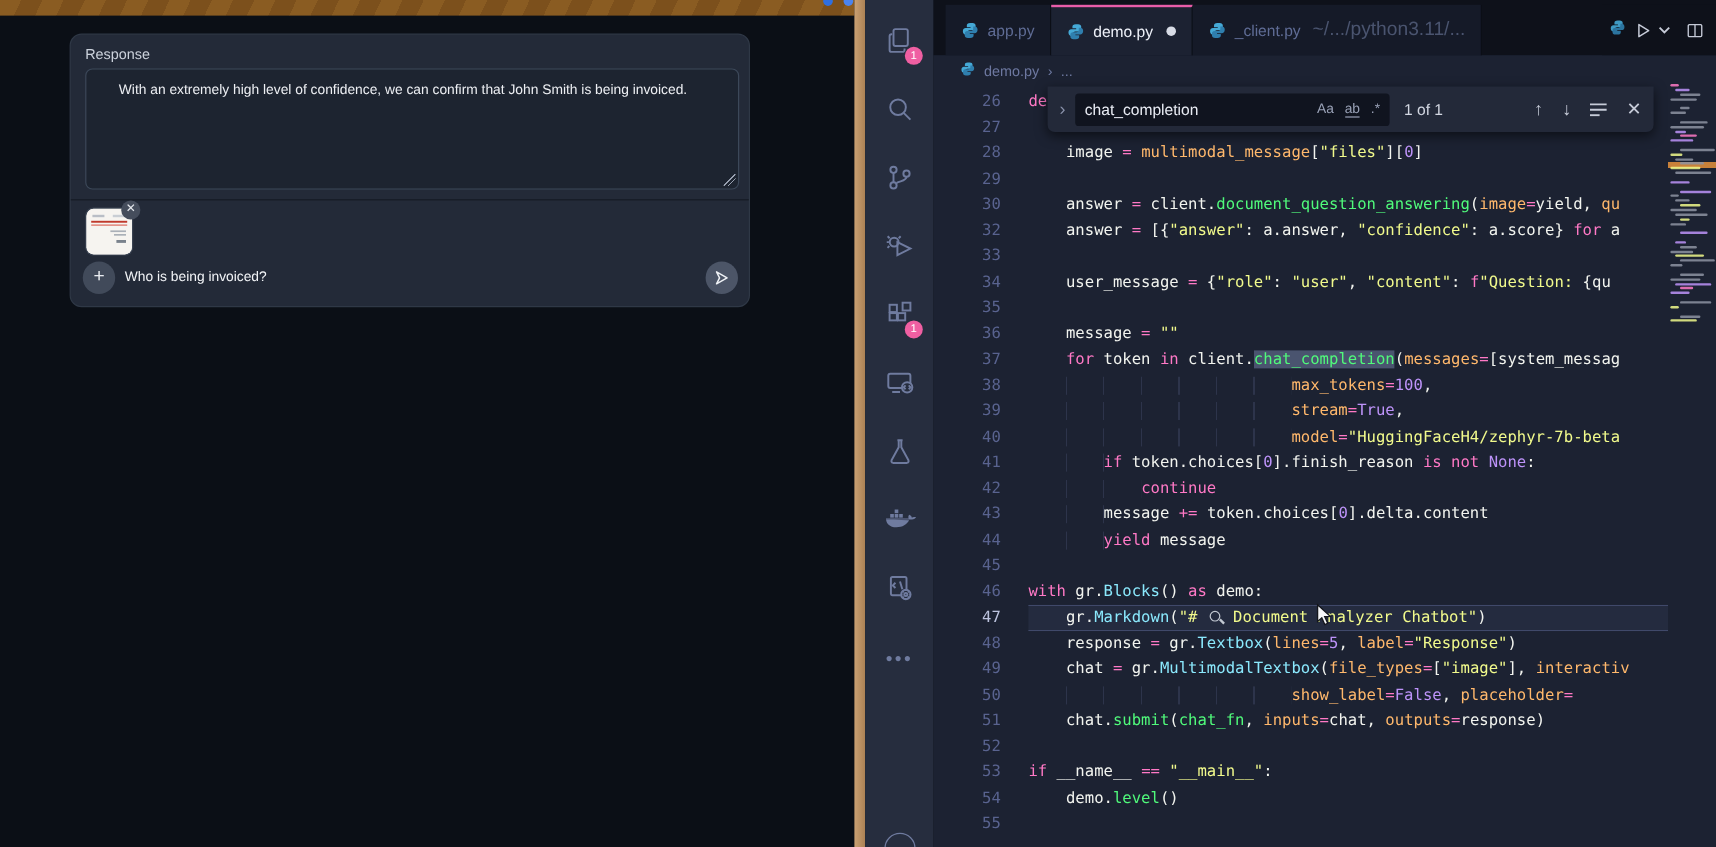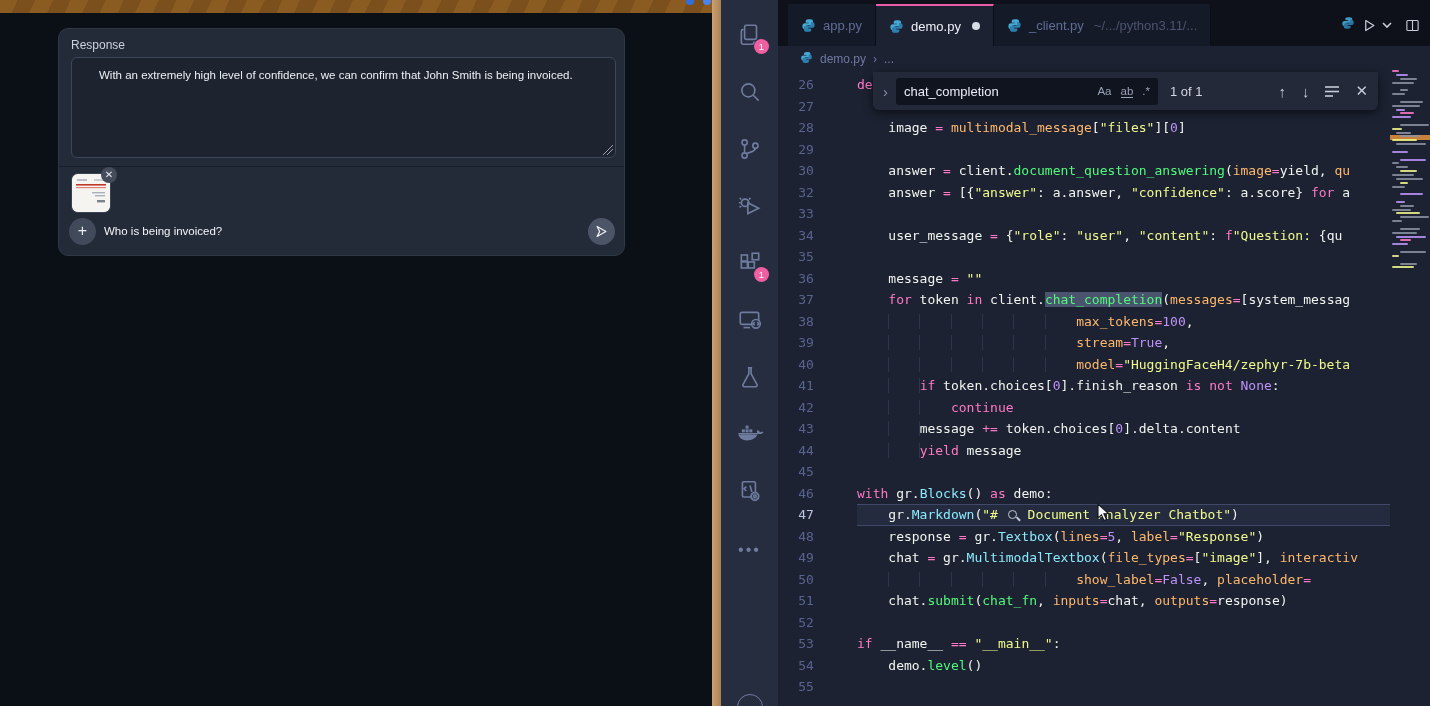--- a/index.html
+++ b/index.html
@@ -36,31 +36,31 @@
   .act svg{stroke:#6f7b9f;fill:none;stroke-width:1.5}
   .act .dots{color:#6f7b9f;font-size:16px;letter-spacing:2px}
   .act-badge{position:absolute;right:9px;bottom:11px;min-width:15px;height:15px;border-radius:8px;background:var(--badge);color:#fff;font-size:9.5px;line-height:15px;text-align:center;padding:0 3px}
   .account{position:absolute;left:16px;bottom:-14px;width:26px;height:26px;border:1.5px solid #6f7b9f;border-radius:50%}
 
   
   .editor-col{position:absolute;left:778px;top:0;width:652px;height:706px;background:var(--edbg)}
   .tabbar{position:relative;height:46px;background:#0e111a;display:flex;padding-left:10px}
   .tab{display:flex;align-items:center;gap:7px;padding:0 13px;margin-top:4px;height:42px;background:#151a28;color:#5f6c95;font-size:13px;border-right:1px solid #0b0e16;cursor:pointer;white-space:nowrap}
   .tab.active{background:var(--edbg);color:#edf0f8;border-top:2px solid var(--pink)}
-  .tab .desc{font-size:13px;color:#4a546f;margin-left:3px}
+  .tab .desc{font-size:16px;color:#4a546f;margin-left:3px}
   .mod-dot{width:8px;height:8px;border-radius:50%;background:#d8dce6;margin-left:4px}
   .tab-actions{position:absolute;right:0;top:4px;height:42px;background:#0e111a;display:flex;align-items:center;gap:13px;padding:0 10px 0 6px}
   .tab-actions .ico{color:#c6cbd8;cursor:pointer;display:flex;align-items:center}
   .breadcrumb{height:26px;display:flex;align-items:center;gap:7px;padding-left:22px;color:#6d78a0;font-size:12px}
   .breadcrumb .crumb{cursor:pointer}
 
   
   .code{position:absolute;left:0;top:72px;right:40px;bottom:0;overflow:hidden;font:13px/21.5px "DejaVu Sans Mono",monospace;padding-top:2px}
   .row{display:flex;height:21.5px}
-  .ln{flex:0 0 56px;text-align:center;color:#59638f;cursor:pointer}
+  .ln{flex:0 0 56px;text-align:right;color:#59638f;cursor:pointer}
   .codecell{flex:1;margin-left:23px;white-space:pre;color:var(--fg);cursor:text}
   .row.cur .ln{color:#bcc3de}
   .row.cur .codecell{background:#242b3f;box-shadow:inset 0 1px 0 #40496a,inset 0 -1px 0 #40496a}
   .tkk{color:var(--kw)} .tks{color:var(--str)} .tkf{color:var(--fn)} .tkc{color:var(--cls)}
   .tkp{color:var(--par);} .tkn{color:var(--num)} .tkt{color:var(--fg)}
   .tkhl{color:var(--fn);background:#4a546f}
   .tkg{background-image:repeating-linear-gradient(to right,#2d344b 0 1px,transparent 1px 4ch)}
   .tkmag{display:inline-block;width:9px;height:9px;border:1.5px solid #c2c8d2;border-radius:50%;position:relative;margin:0 3px 0 2px}
   .tkmag:after{content:'';position:absolute;left:7px;top:7px;width:5px;height:1.5px;background:#c2c8d2;transform:rotate(45deg)}
 

